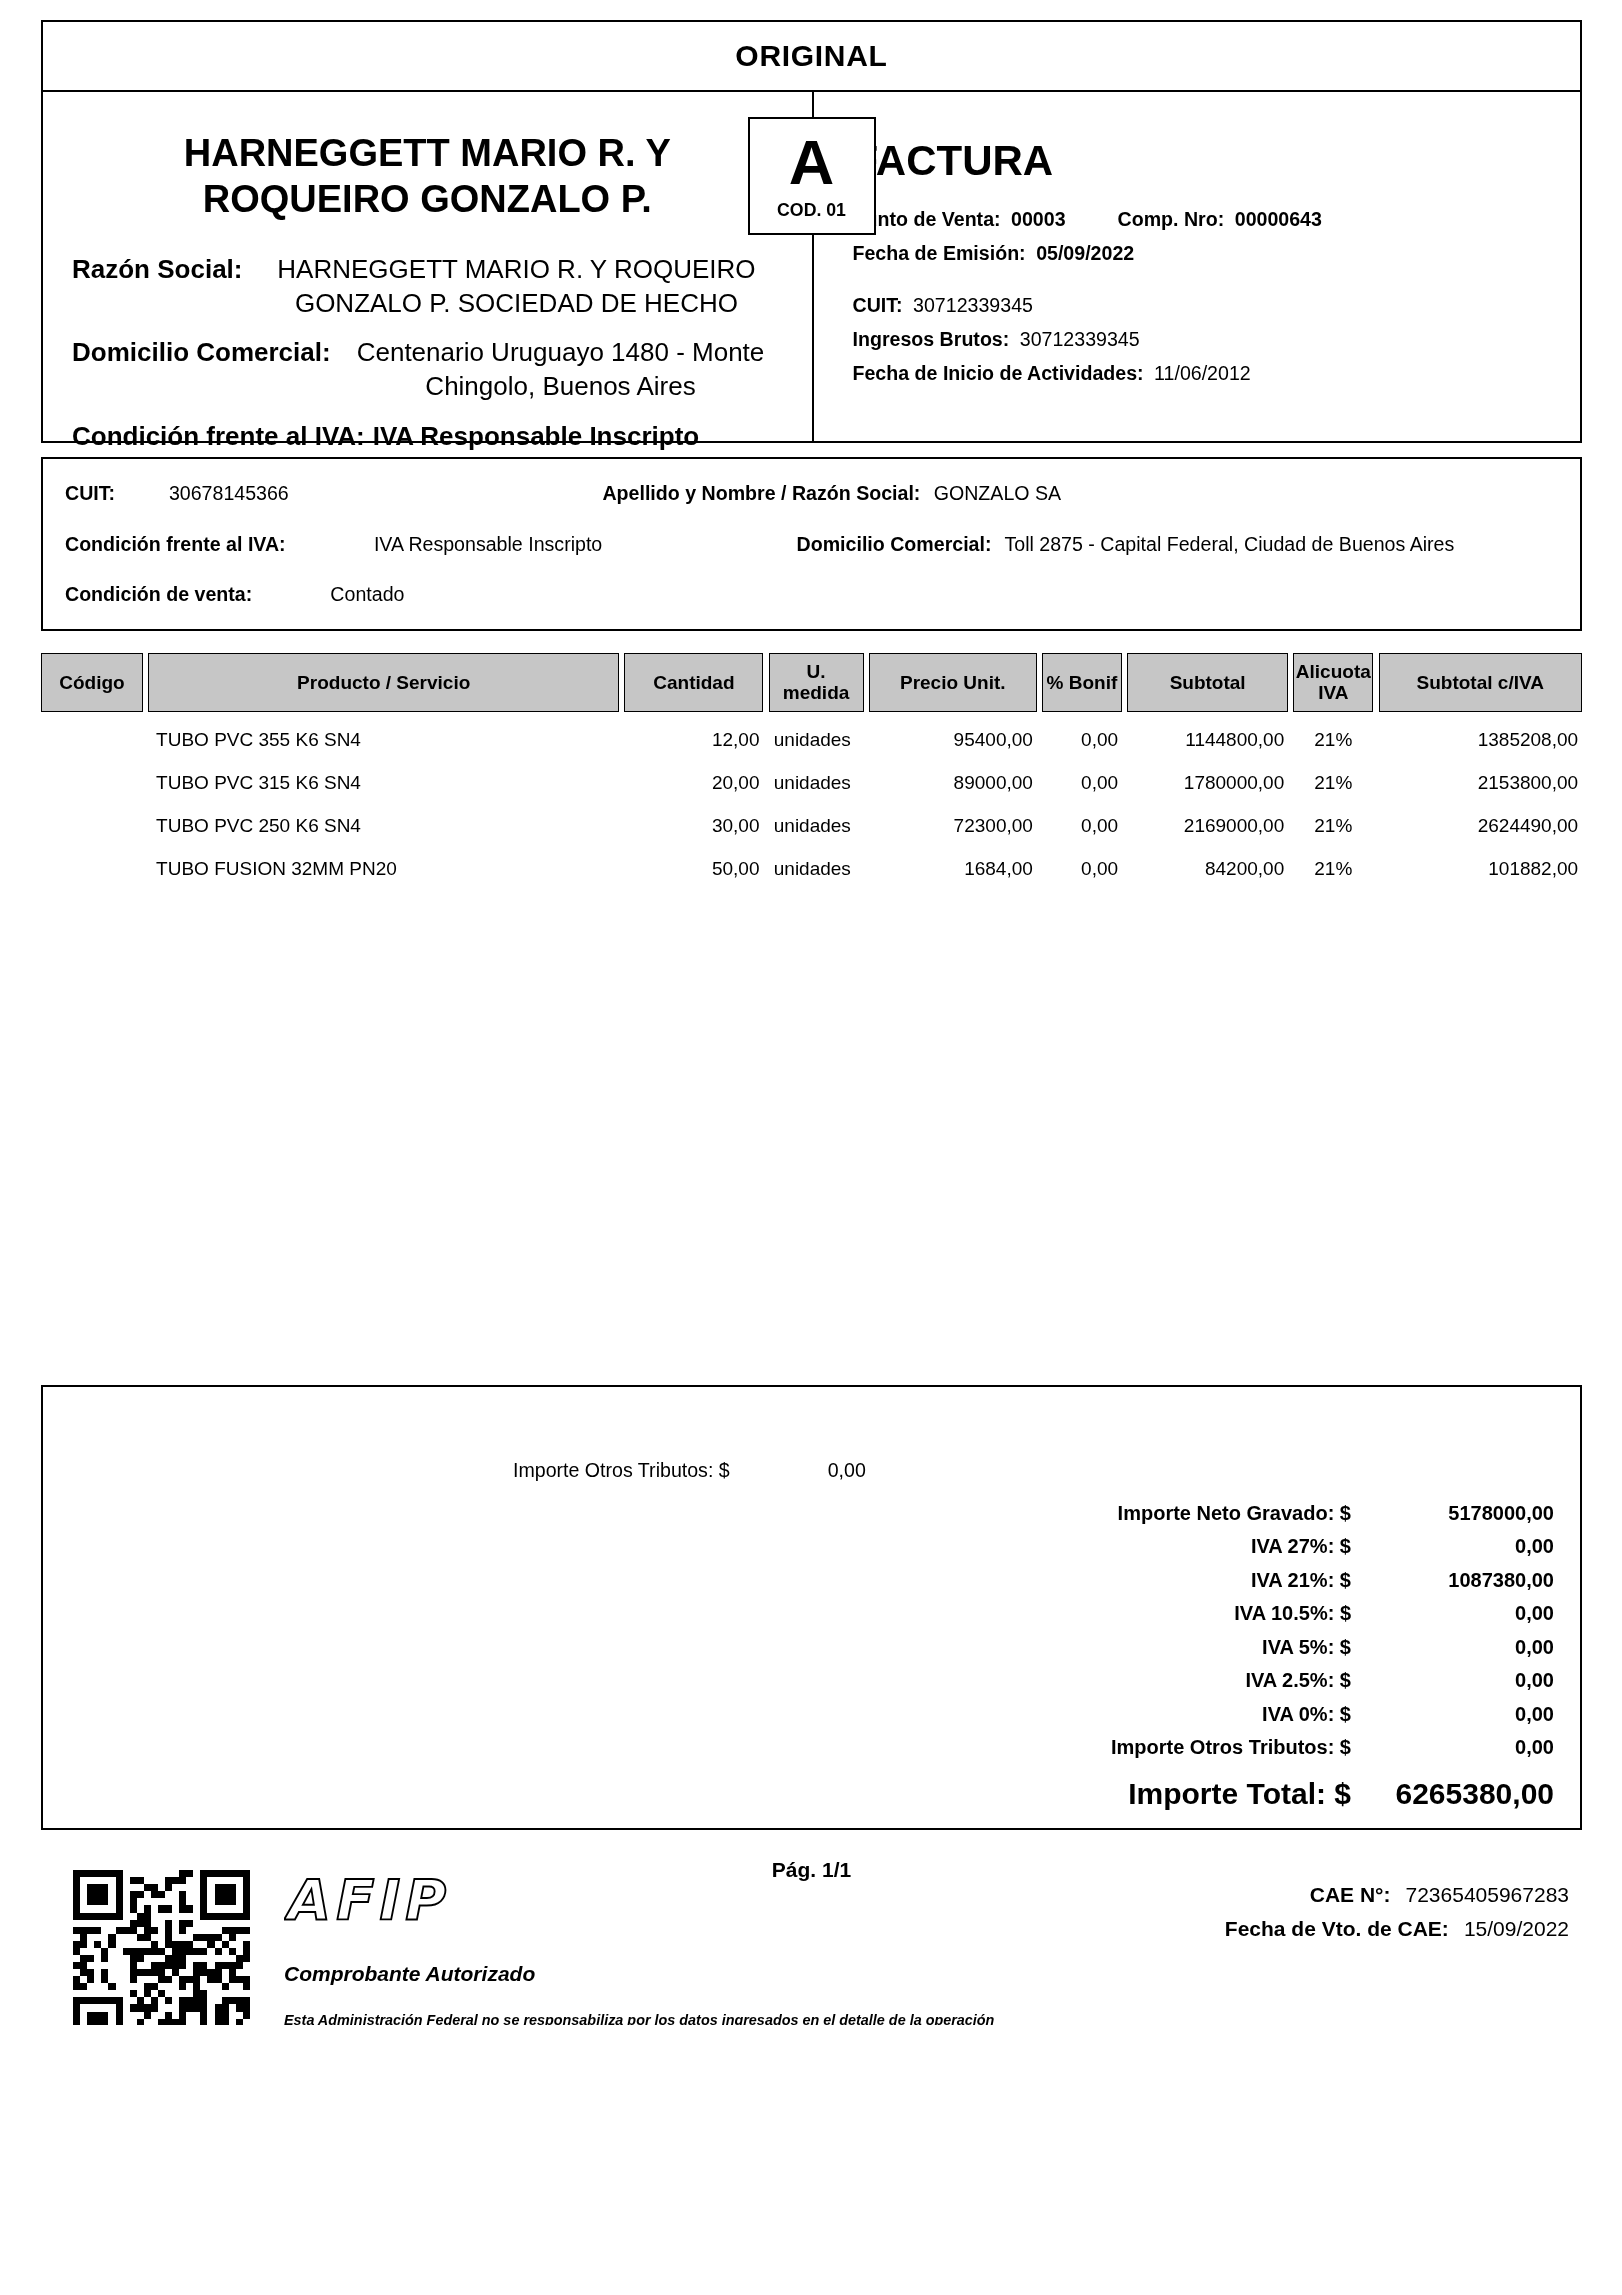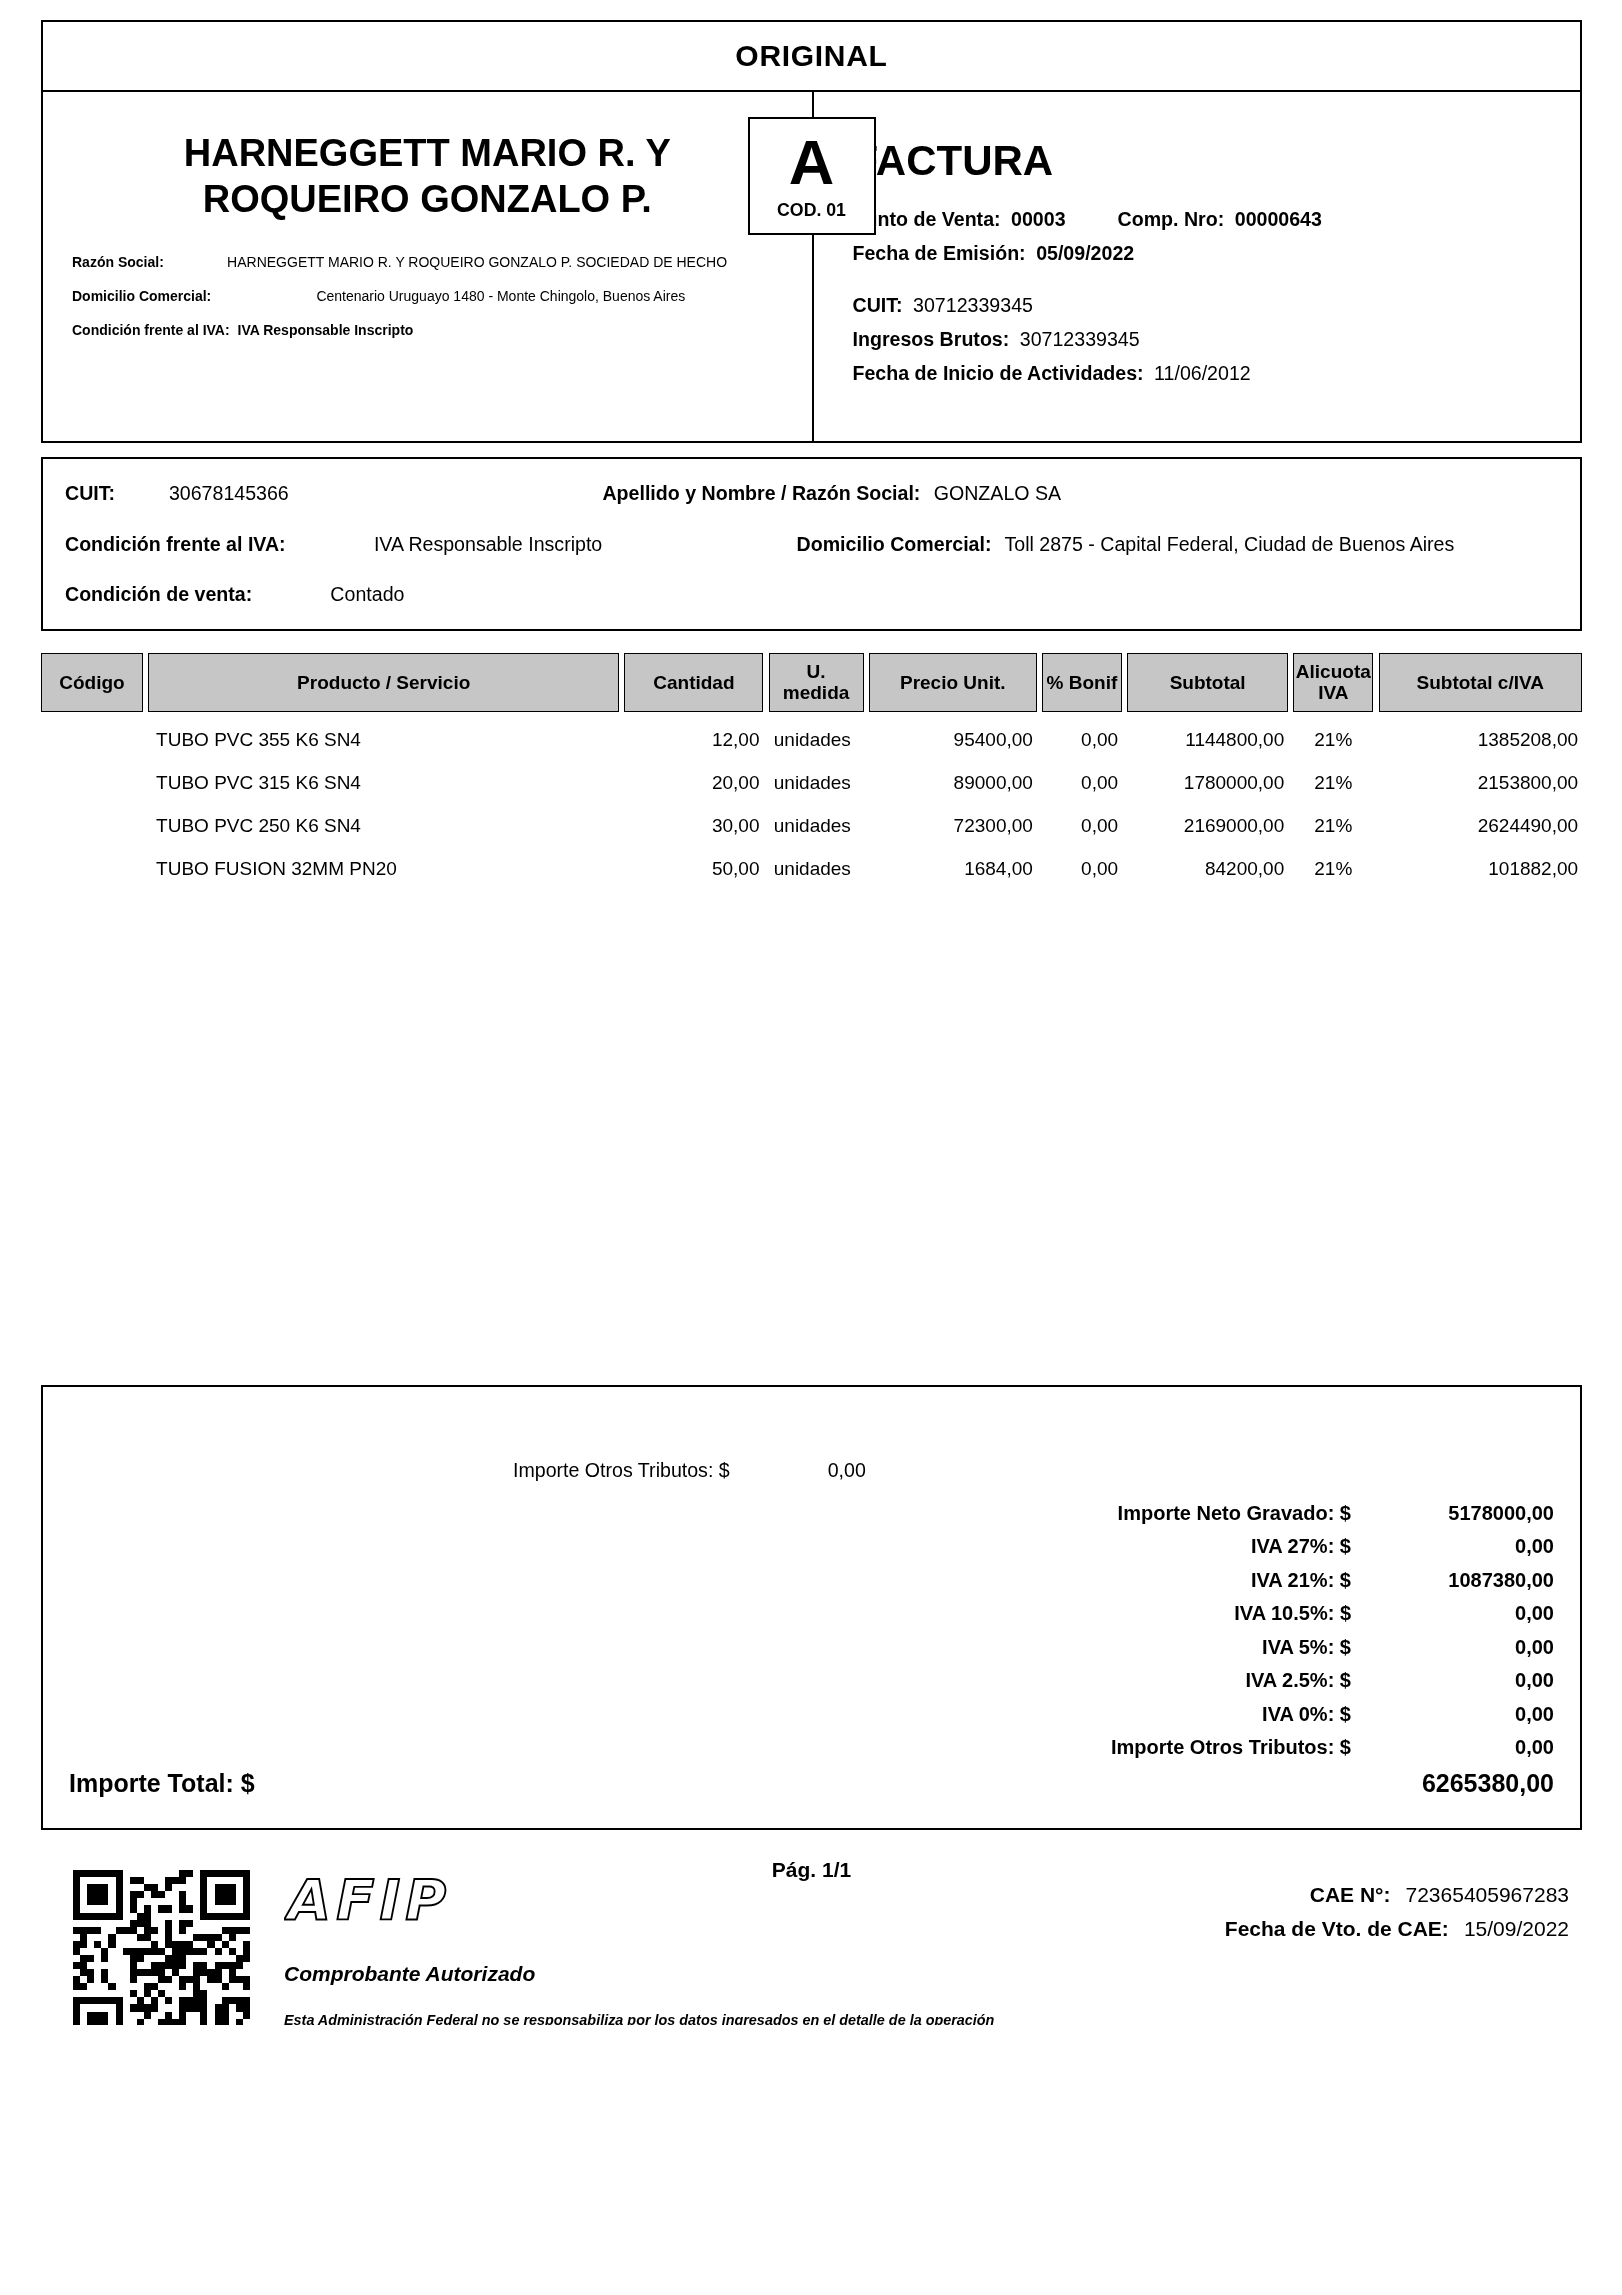--- a/index.html
+++ b/index.html
@@ -36,21 +36,21 @@
     position: absolute; left: 50%; transform: translateX(-50%); top: 25px;
     width: 128px; height: 118px;
     background: #fff; border: 2px solid #000;
     display: flex; flex-direction: column; align-items: center; justify-content: center;
     z-index: 2;
   }
   .letter { font-size: 63px; font-weight: bold; line-height: 1; }
   .letter-code { font-size: 17.7px; font-weight: bold; margin-top: 5.2px; }
 
   .company-name { text-align: center; font-weight: bold; font-size: 38px; line-height: 1.2; }
-  .seller-lines { margin-top: 31px; display: flex; flex-direction: column; gap: 15.7px; font-size: 14px; }
+  .seller-lines { margin-top: 31px; display: flex; flex-direction: column; gap: 15.7px; font-size: 26px; }
   .info-line { display: flex; line-height: 1.3; }
   .lbl { font-weight: bold; white-space: nowrap; margin-right: 7.9px; }
   .val-center { flex: 1; text-align: center; }
   .bold { font-weight: bold; }
 
   .doc-title { font-size: 42px; font-weight: bold; margin-top: 10.5px; margin-bottom: 22px; }
   .inv-line { font-size: 19.6px; margin-bottom: 9.8px; display: flex; align-items: baseline; line-height: 1.25; }
   .inv-line .gap { display: inline-block; width: 52px; }
   .inv-line .sp  { display: inline-block; width: 10.5px; }
   .inv-group2 { margin-top: 27.5px; }
@@ -99,21 +99,21 @@
     border: 2px solid #000;
     height: 445px;
     padding: 33px 26px;
   }
   .otros-line { display: flex; font-size: 19.6px; margin-top: 39px; margin-left: 444px; }
   .ot-value { margin-left: 98px; }
   .totals-lines { margin-top: 19.6px; display: flex; flex-direction: column; gap: 10.5px; align-items: flex-end; }
   .t-line { display: flex; font-size: 20px; font-weight: bold; }
   .t-label { text-align: center; }
   .t-value { width: 203px; text-align: right; }
-  .total-line { margin-top: 10px; display: flex; justify-content: space-between; font-size: 25px; font-weight: bold; }
+  .total-line { margin-top: 18px; display: flex; justify-content: flex-end; font-size: 30px; font-weight: bold; }
 
   
   .footer { position: relative; margin-top: 23.6px; height: 393px; }
   .qr { position: absolute; left: 25px; top: 9.2px; width: 191px; height: 191px; }
   .afip-block { position: absolute; left: 243px; top: 13px; width: 877px; }
   .afip-logo { width: 216px; height: 65px; display: block; }
   .authorized { margin-top: 30px; font-size: 21px; font-weight: bold; font-style: italic; }
   .disclaimer { margin-top: 26px; font-size: 14.4px; font-weight: bold; font-style: italic; }
   .pag { position: absolute; top: 3.9px; left: 50%; transform: translateX(-50%); font-size: 21px; font-weight: bold; }
   .cae-block { position: absolute; right: 13px; top: 29px; text-align: right; font-size: 21px; }

